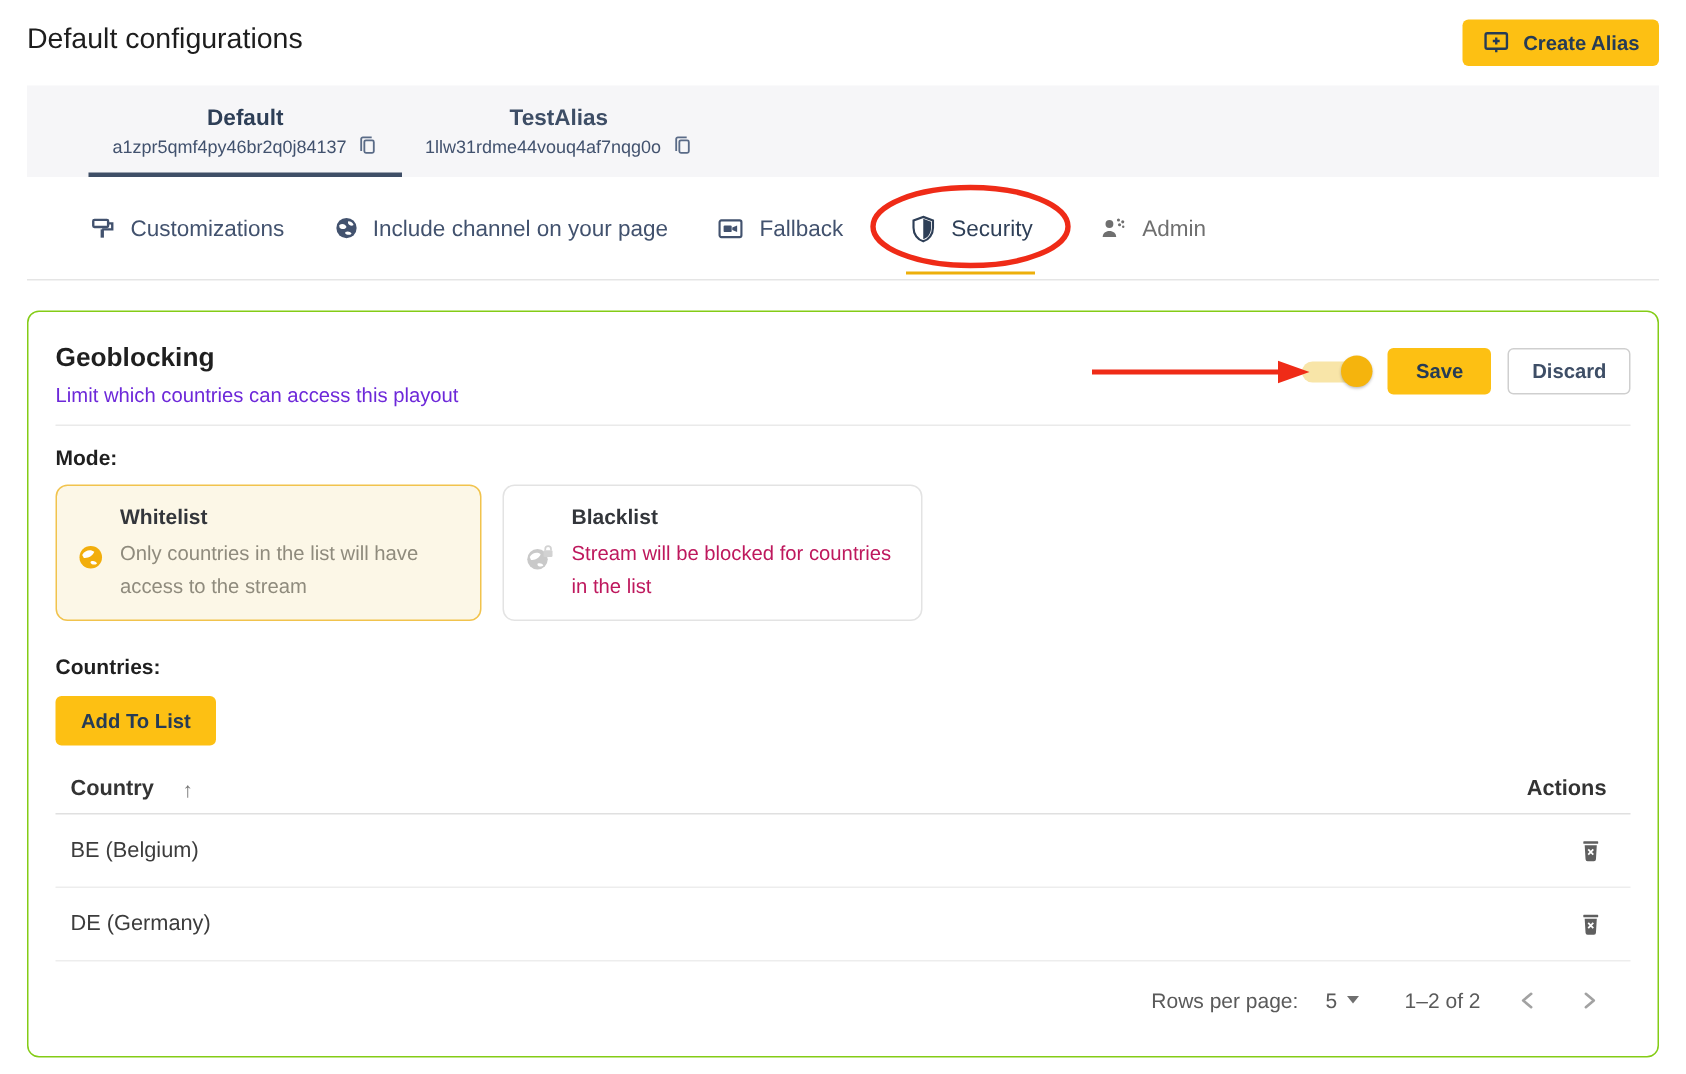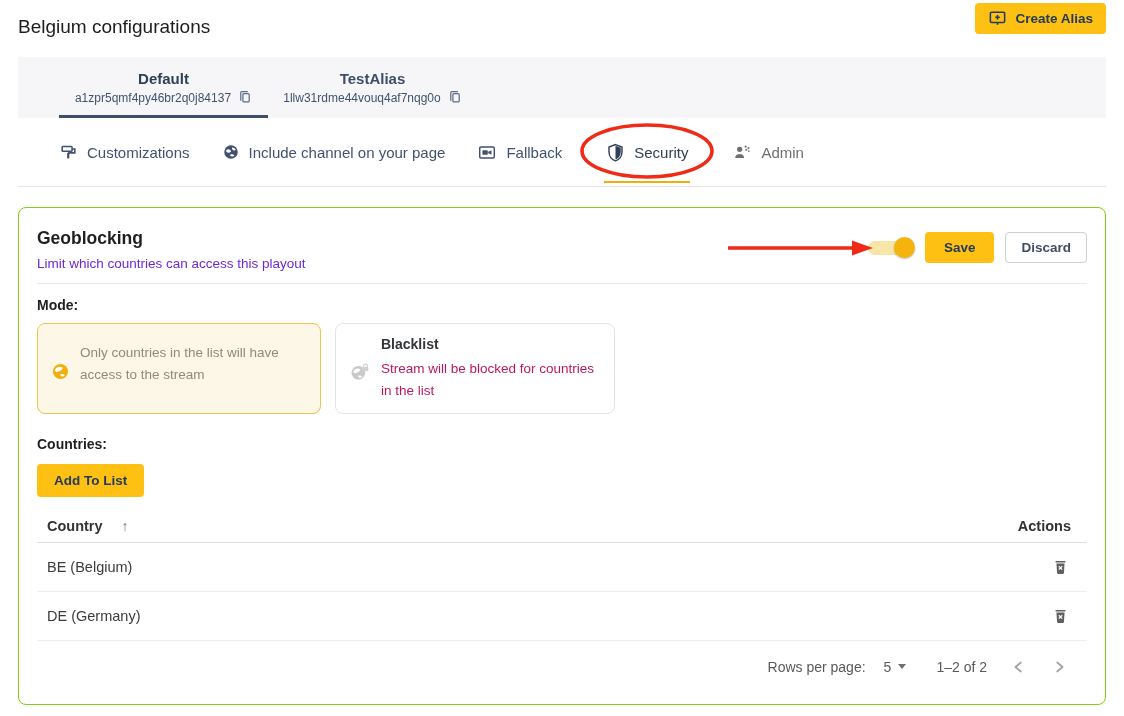--- a/index.html
+++ b/index.html
@@ -9,21 +9,21 @@
   }
   *{box-sizing:border-box;}
   html,body{margin:0;padding:0;}
   body{
     width:1124px;height:716px;position:relative;overflow:hidden;
     background:#fff;font-family:"Liberation Sans",sans-serif;color:#222;
   }
   
   .page-header{position:relative;height:57px;}
   .page-title{position:absolute;left:18px;top:16px;font-size:19px;color:#1D1D1D;}
-  .create-alias-btn{position:absolute;right:18px;top:3px;display:flex;align-items:center;gap:8px;
+  .create-alias-btn{position:absolute;right:18px;top:13px;display:flex;align-items:center;gap:8px;
     background:var(--yellow);border:none;border-radius:4px;padding:6px 13px;
     font-family:"Liberation Sans",sans-serif;font-size:13.5px;font-weight:600;color:#253B56;cursor:pointer;}
   
   .alias-bar{margin:0 18px;height:61px;background:#F6F6F8;display:flex;padding-left:41px;}
   .alias-tab{width:209px;display:flex;flex-direction:column;justify-content:center;align-items:center;
     gap:3px;position:relative;cursor:pointer;}
   .alias-name{font-size:15px;font-weight:700;color:#2E3F57;}
   .alias-tab.inactive .alias-name{font-weight:600;color:#3E4E66;}
   .alias-id-row{display:flex;align-items:center;gap:7px;}
   .alias-id{font-size:12px;color:#42526E;}
@@ -92,21 +92,21 @@
   .caret-sm{width:0;height:0;border-left:4.5px solid transparent;border-right:4.5px solid transparent;
     border-top:5px solid #6F6F6F;}
   .range{margin-right:24px;}
   .pg-btn{background:none;border:none;padding:0;cursor:pointer;display:flex;margin-right:24px;}
   .pg-btn.last{margin-right:0;}
 </style>
 </head>
 <body>
 
 <div class="page-header">
-  <div class="page-title">Belgium configurations</div>
+  <div class="page-title">Default configurations</div>
   <button class="create-alias-btn">
     <span style="display:flex;">
       <svg width="19" height="19" viewBox="0 0 24 24" fill="none" stroke="#253B56" stroke-width="2">
         <rect x="3" y="4" width="18" height="13" rx="1.5"></rect>
         <line x1="12" y1="7.6" x2="12" y2="13.4"></line>
           <line x1="9.1" y1="10.5" x2="14.9" y2="10.5"></line>
         <line x1="12" y1="17" x2="12" y2="20"></line>
       </svg>
     </span>
     <span>Create Alias</span>
@@ -229,20 +229,21 @@
   <div class="mode-row">
     <div class="mode-card selected">
       <span class="mode-icon">
         <svg width="19" height="19" viewBox="0 0 24 24">
           <circle cx="12" cy="12" r="9.5" fill="#F2AE0C"></circle>
           <path d="M4.8 10 C7.2 5.8 12 5 15 7.4 C13.8 10.8 10 13 6.2 12.6 Z" fill="#fff"></path>
           <path d="M12 15.5 C14 14.6 16.5 15.2 17.3 17.2 C15.5 18.8 12.8 18.4 11.8 16.6 Z" fill="#fff"></path>
         </svg>
       </span>
       <div class="mode-text">
+        <div class="mode-title">Whitelist</div>
         <div class="mode-desc">Only countries in the list will have access to the stream</div>
       </div>
     </div>
     <div class="mode-card unselected">
       <span class="mode-icon">
         <svg width="22" height="20" viewBox="0 0 26 24">
           <circle cx="11" cy="13" r="8.2" fill="#C9C9C9"></circle>
           <path d="M4.8 11.2 C7 7.6 11 7 13.5 9 C12.5 12 9 14 5.8 13.5 Z" fill="#fff"></path>
           <path d="M11 16.5 C12.8 15.8 15 16.3 15.7 18 C14.2 19.4 11.8 19 11 17.6 Z" fill="#fff"></path>
           <path d="M17.2 6 v-1.2 a2.3 2.3 0 0 1 4.6 0 V6" stroke="#D2D2D2" stroke-width="1.4" fill="none"></path>

